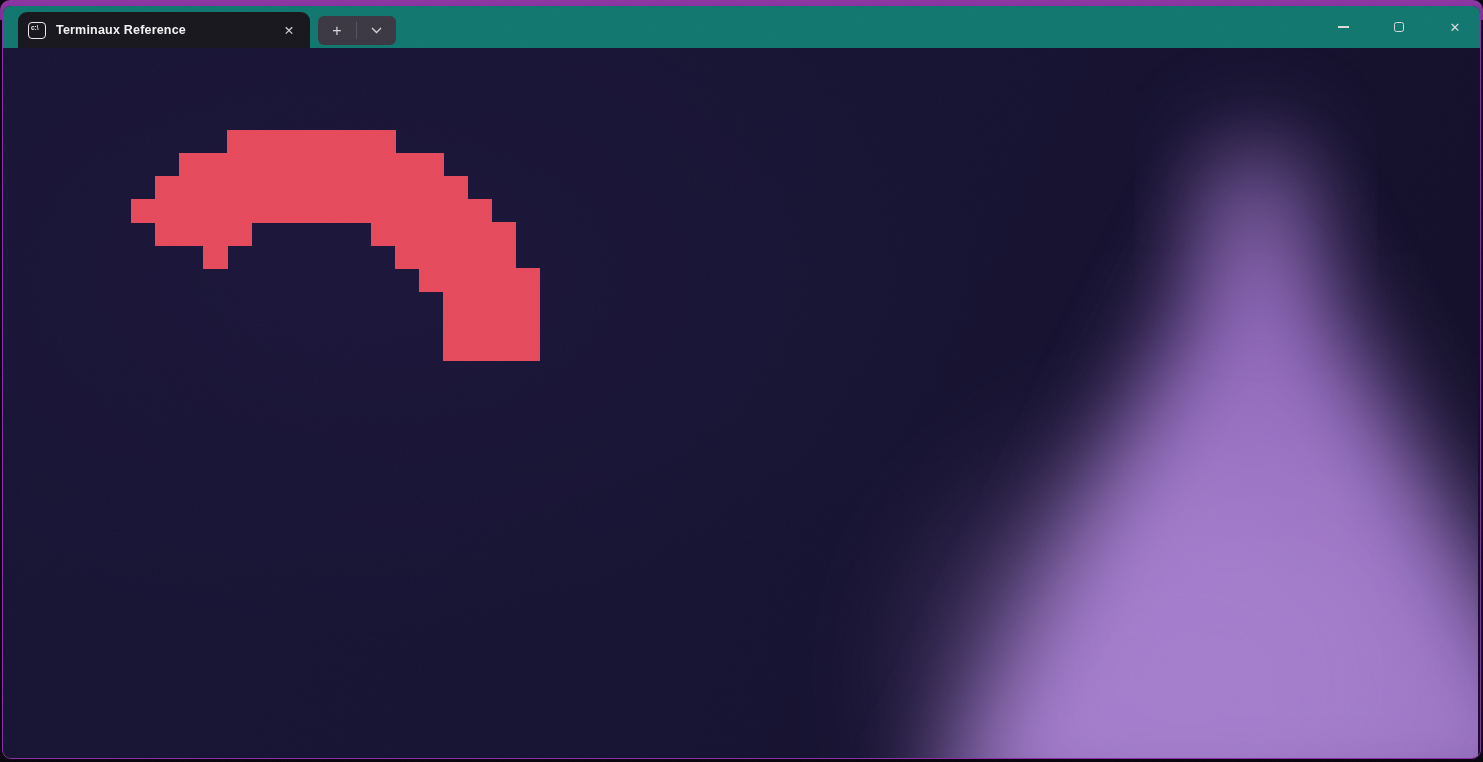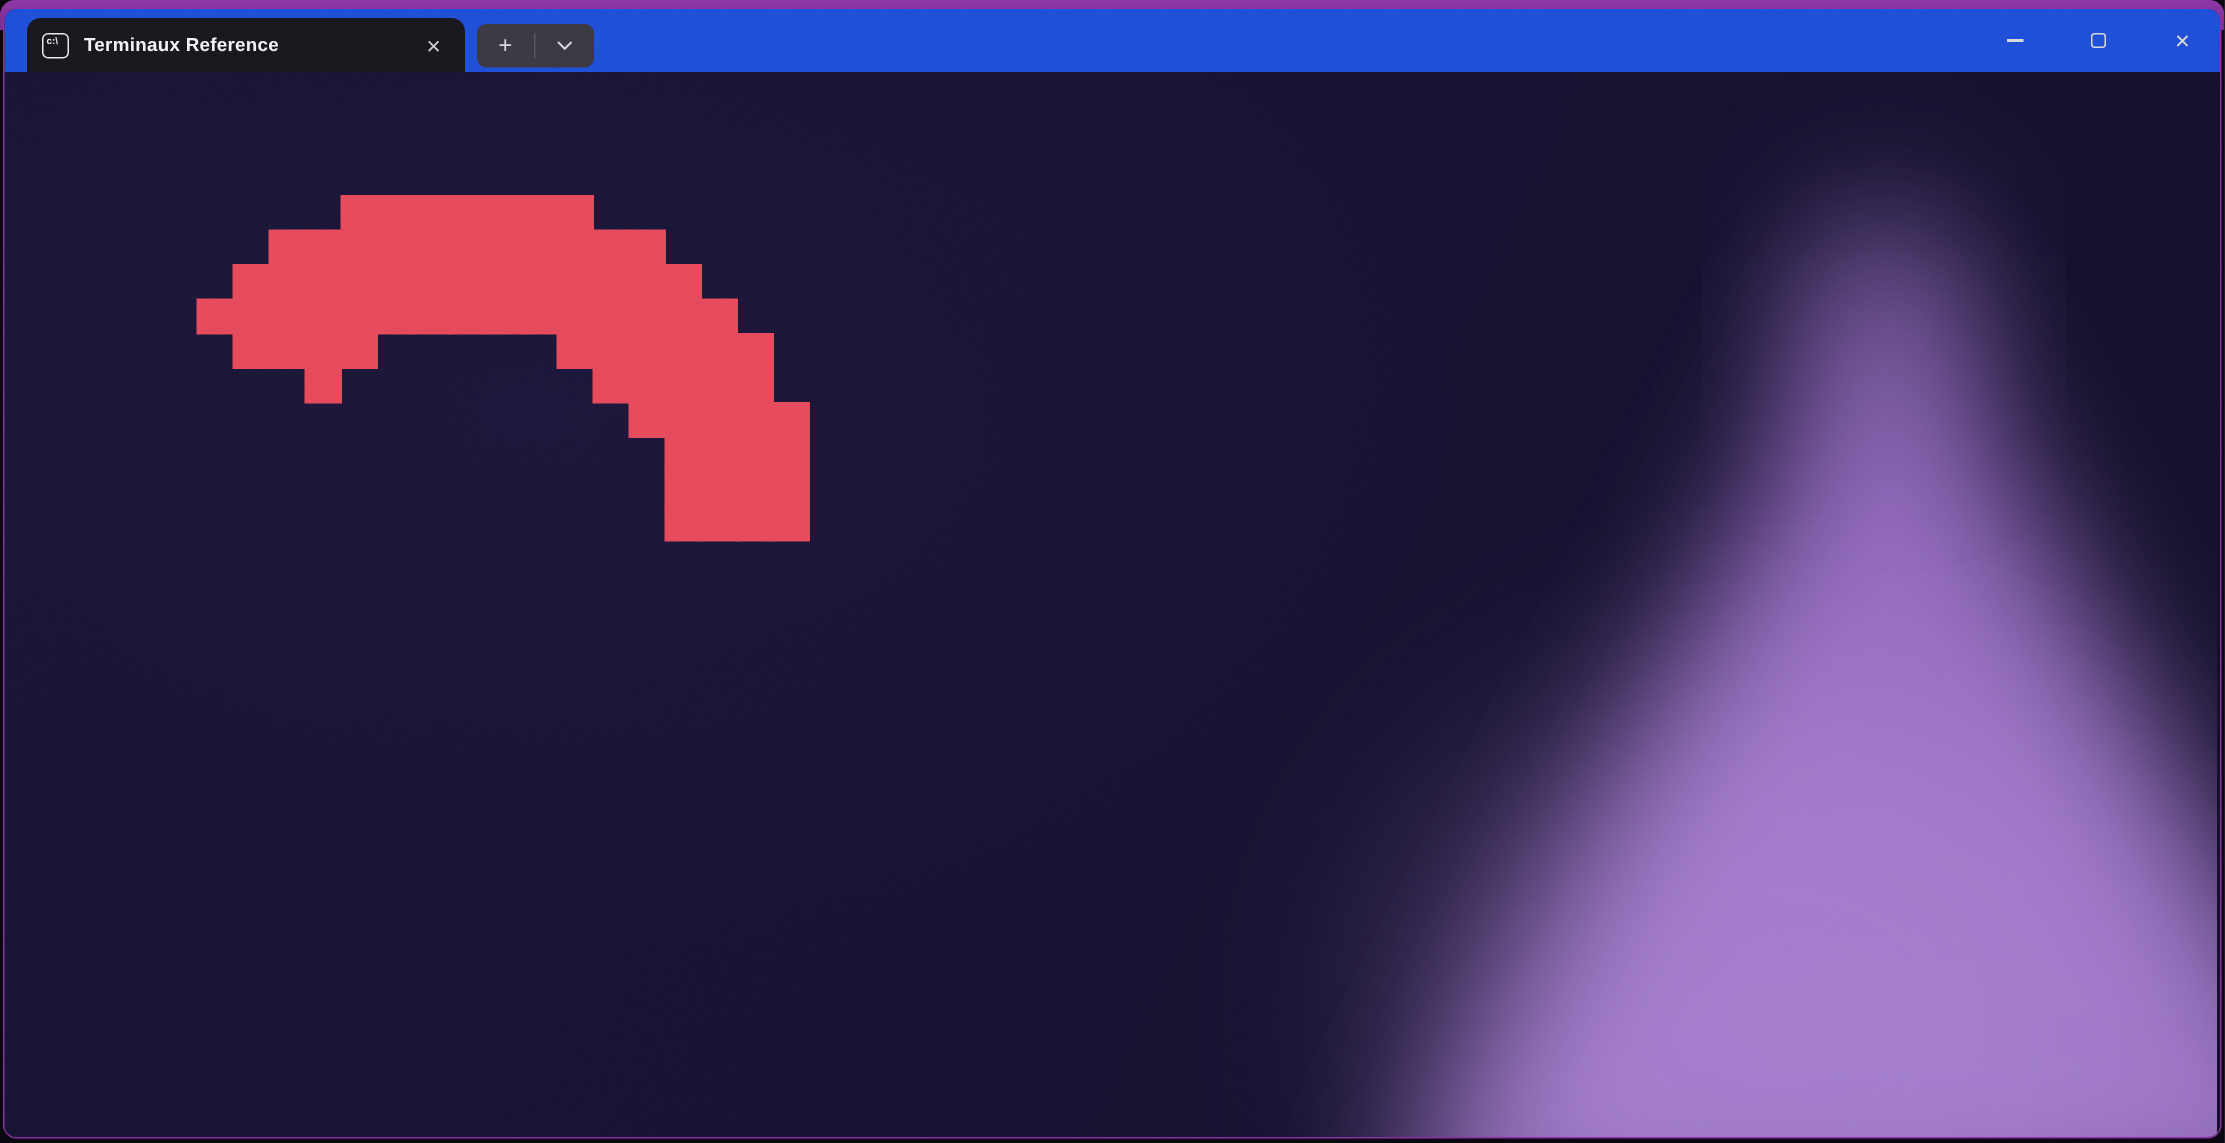--- a/index.html
+++ b/index.html
@@ -46,21 +46,21 @@
   .noise-svg{position:absolute;left:0;top:0;opacity:.5;pointer-events:none;mix-blend-mode:screen;}
 </style>
 </head>
 <body>
 
 <div class="stage">
   <div class="accent-strip" style="background: linear-gradient(rgb(140, 53, 163) 0%, rgb(126, 43, 147) 85%);"></div>
 
   <div class="window">
 
-    <div class="titlebar" style="background: #1d4ed8;">
+    <div class="titlebar" style="background: #0f766e;">
       <div class="tab" style="background: rgb(23, 21, 28);">
         <span class="tab-icon">c:\</span>
         <span class="tab-title">Terminaux Reference</span>
         <button class="tab-close">✕</button>
       </div>
 
       <div class="newtab-group">
         <button class="newtab-btn">+</button>
         <div class="vdiv"></div>
         <button class="dropdown-btn">

